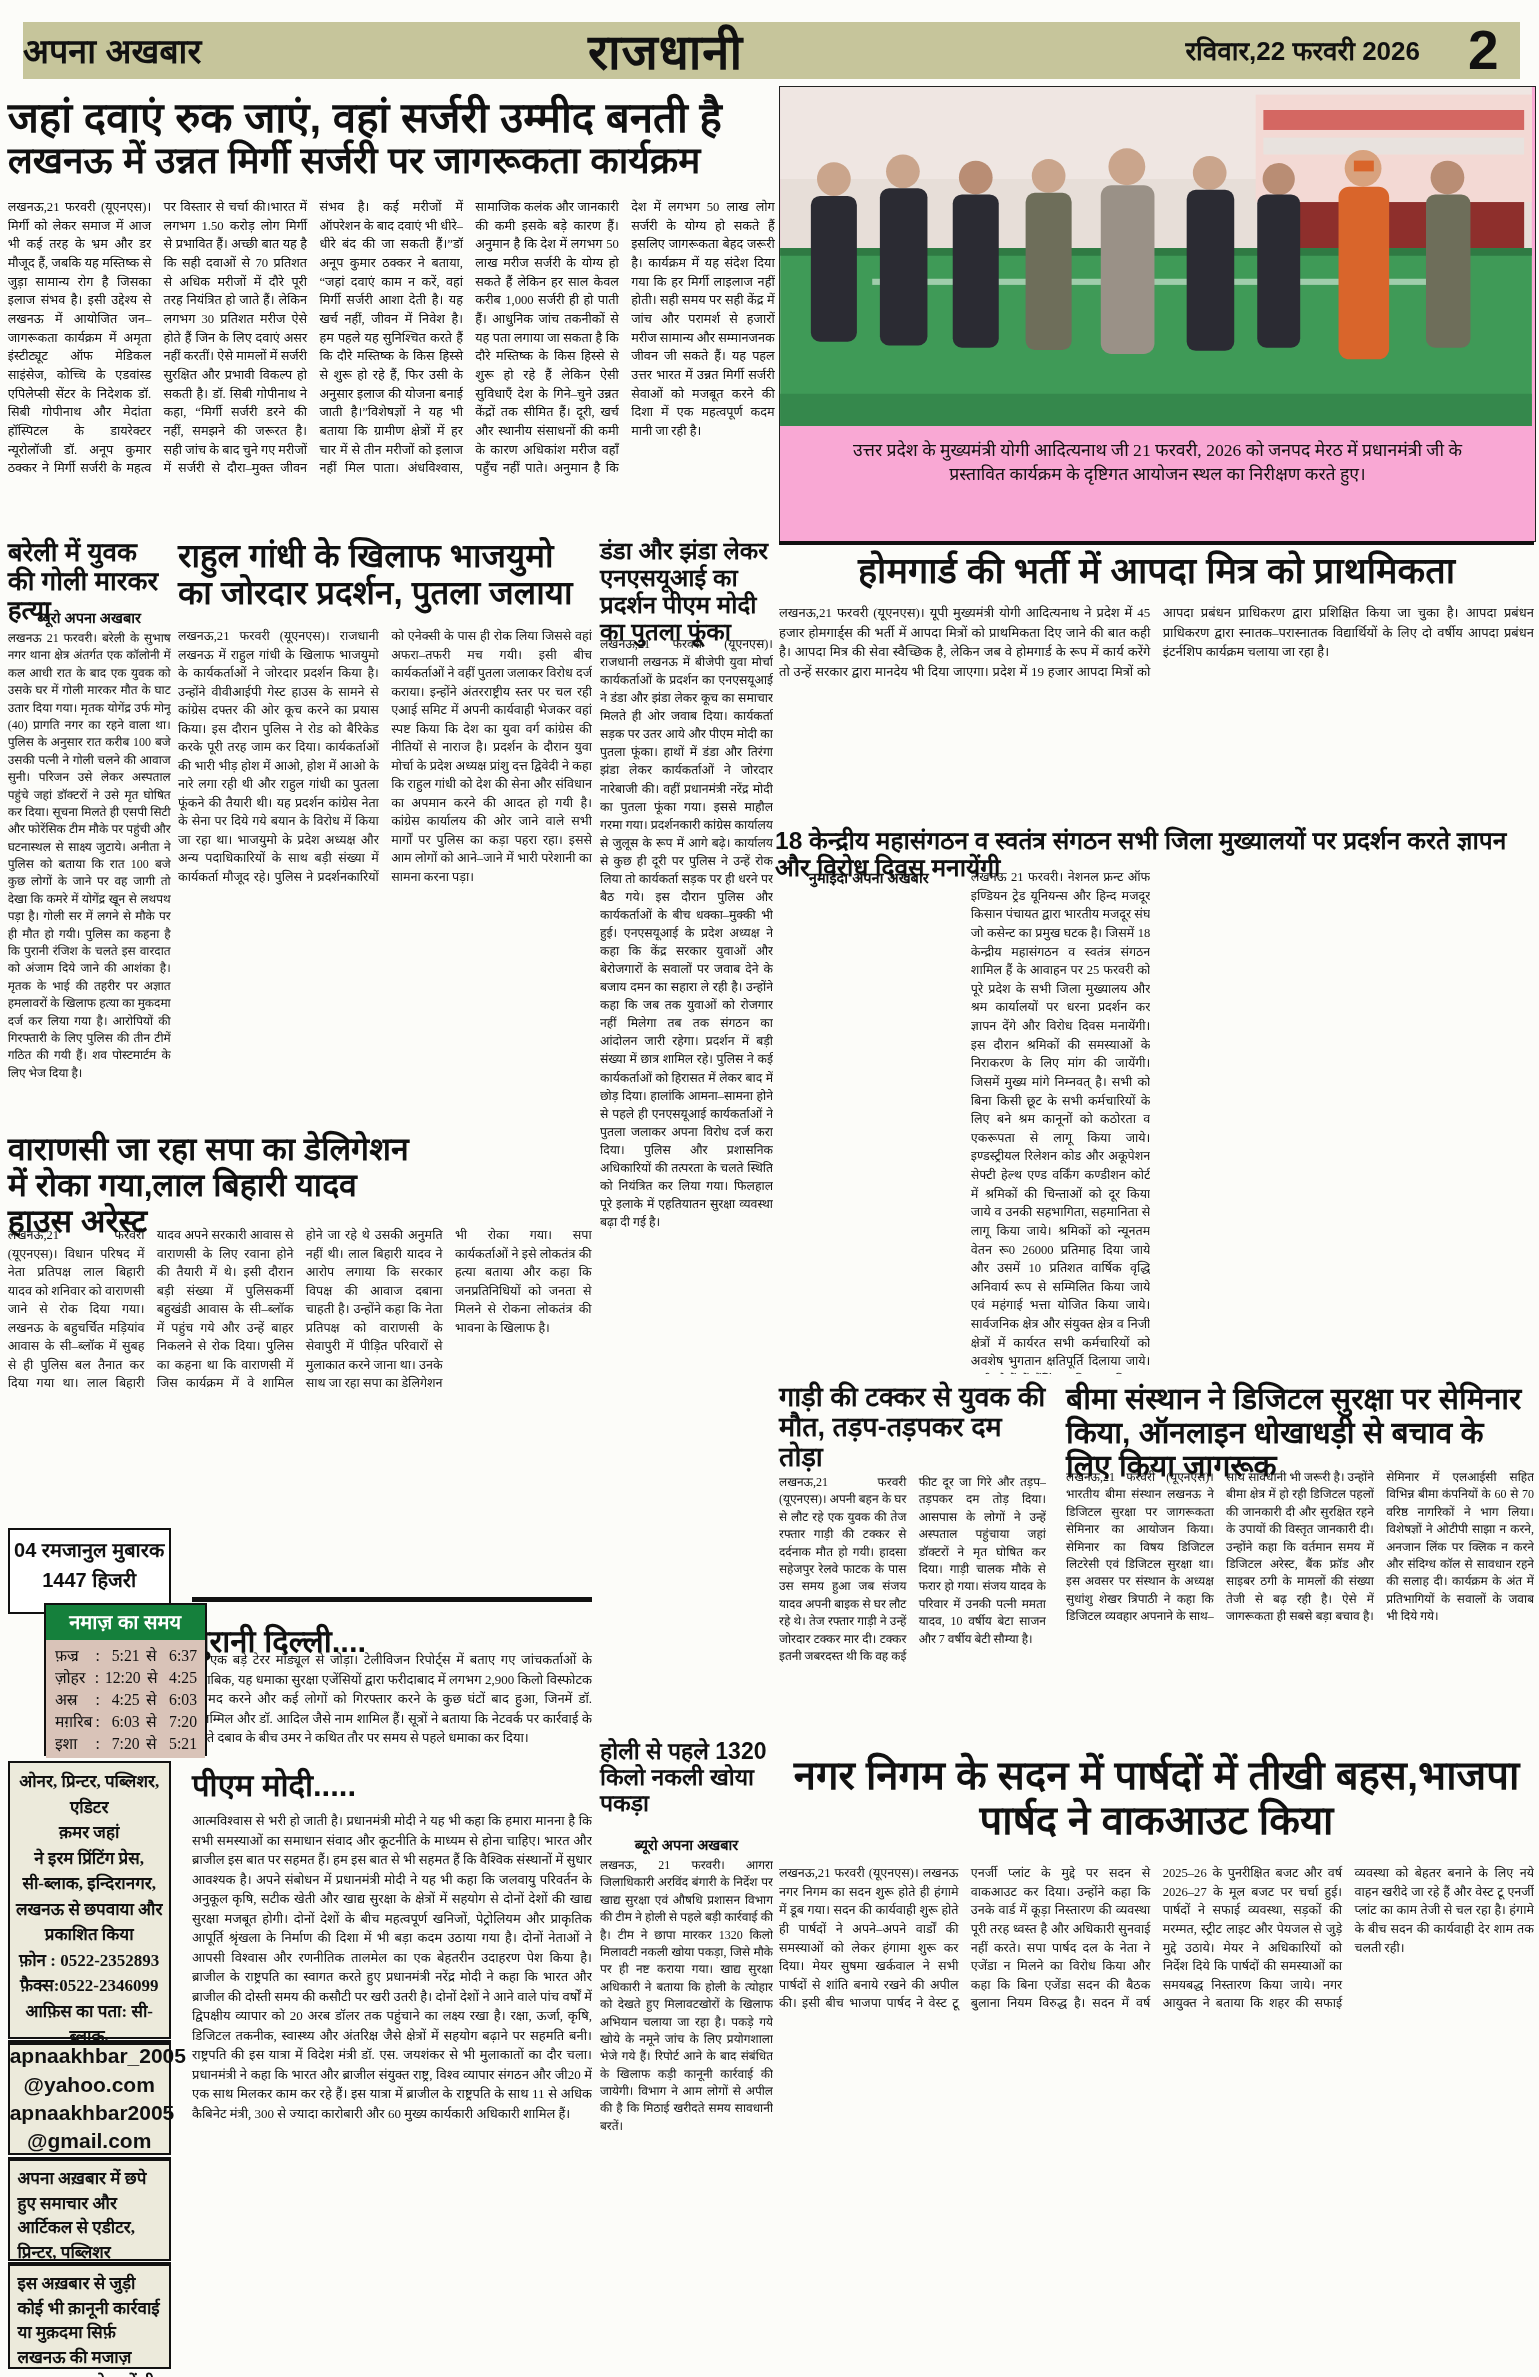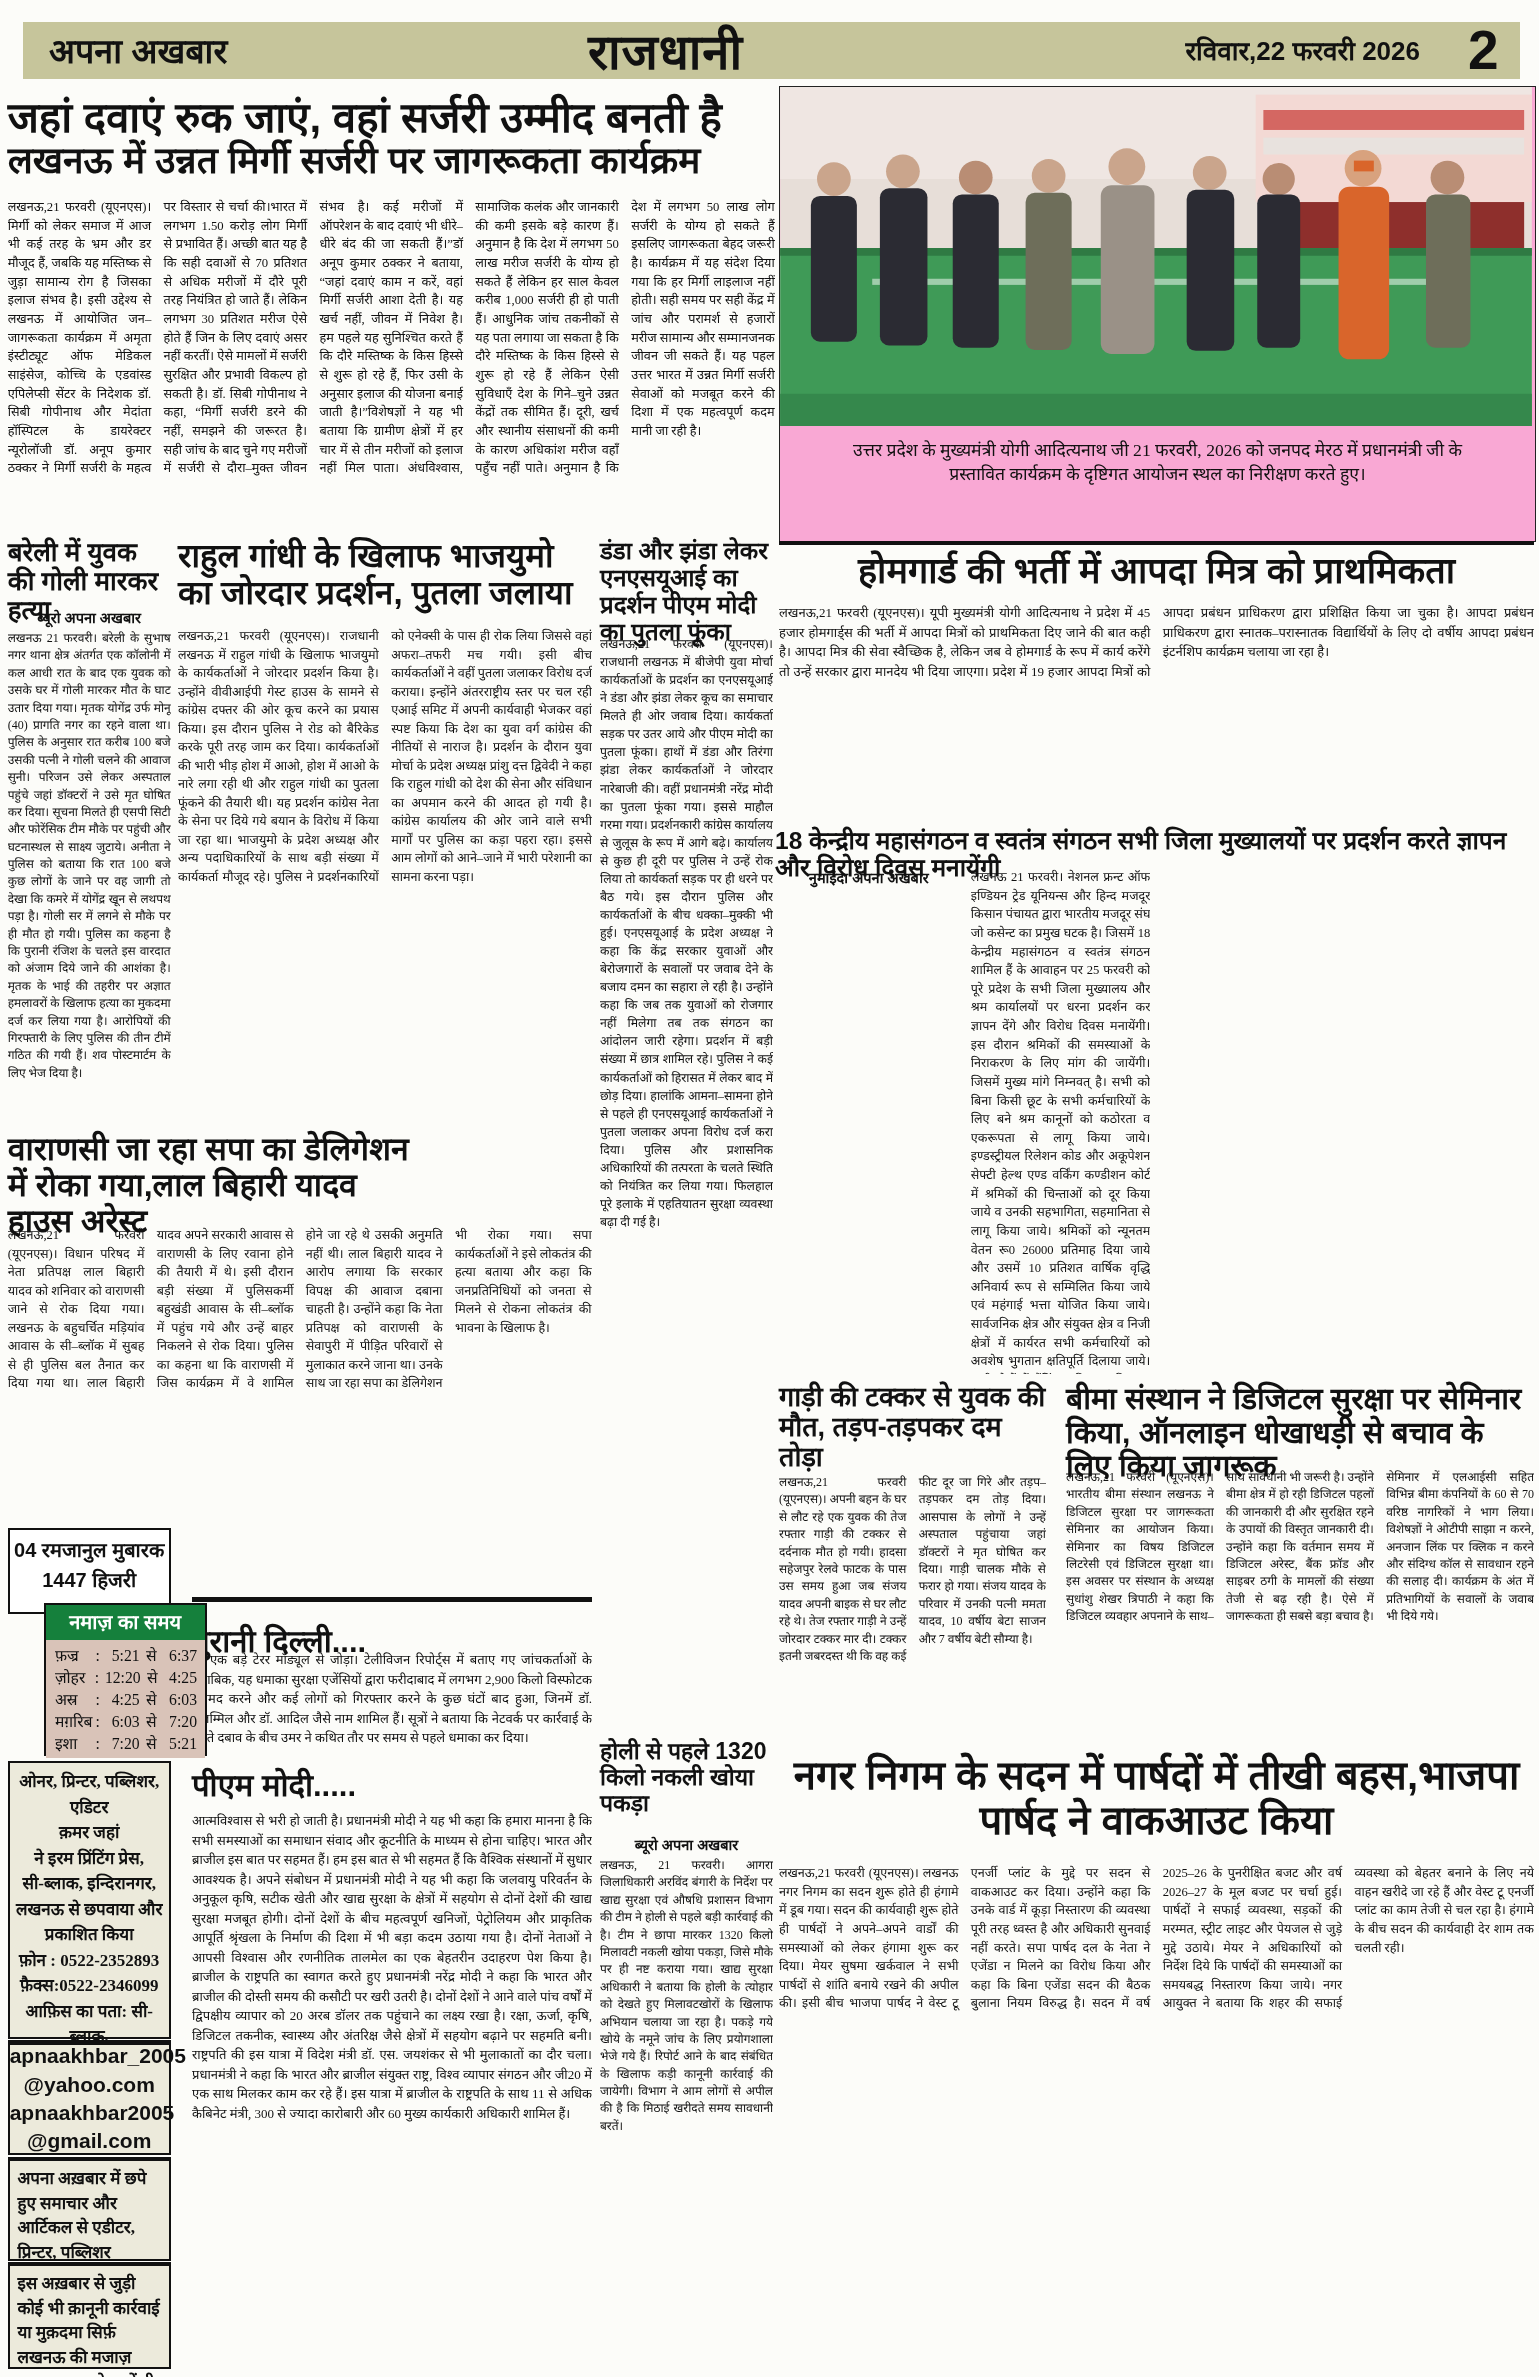--- a/index.html
+++ b/index.html
@@ -1,21 +1,21 @@
 <!DOCTYPE html>
 <html style="font-size:12.3px"><head>
 <meta charset="utf-8">
 <style>
   html,body{margin:0;padding:0;background:#e8e8e4;}
   .page{position:relative;width:1540px;height:2377px;background:#fcfcf9;margin:0 auto;overflow:hidden;
         font-family:"Liberation Serif","DejaVu Serif",serif;color:#111;}
   
   .masthead{position:absolute;left:23px;top:21.5px;width:1497px;height:57px;background:#c6c59b;
             display:flex;align-items:center;}
-  .paper-name{font-family:"Liberation Sans","DejaVu Sans",sans-serif;font-weight:900;font-size:34px;padding-left:26px;}
+  .paper-name{font-family:"Liberation Sans","DejaVu Sans",sans-serif;font-weight:900;font-size:34px;}
   .edition{position:absolute;left:443px;width:399px;text-align:center;font-family:"Liberation Sans",sans-serif;
            font-weight:900;font-size:49px;letter-spacing:0.8px;}
   .date{position:absolute;right:100px;font-family:"Liberation Sans",sans-serif;font-weight:900;font-size:26px;}
   .page-no{position:absolute;right:21.5px;font-family:"Liberation Sans",sans-serif;font-weight:900;font-size:55px;line-height:57px;}
   
   .abs{position:absolute;}
   .hl{font-family:"Liberation Sans","DejaVu Sans",sans-serif;font-weight:900;line-height:1.12;}
   .body-txt{text-align:justify;overflow:hidden;}
   .byline{font-weight:700;text-align:center;font-family:"Liberation Sans",sans-serif;}
   .rule{background:#111;}

